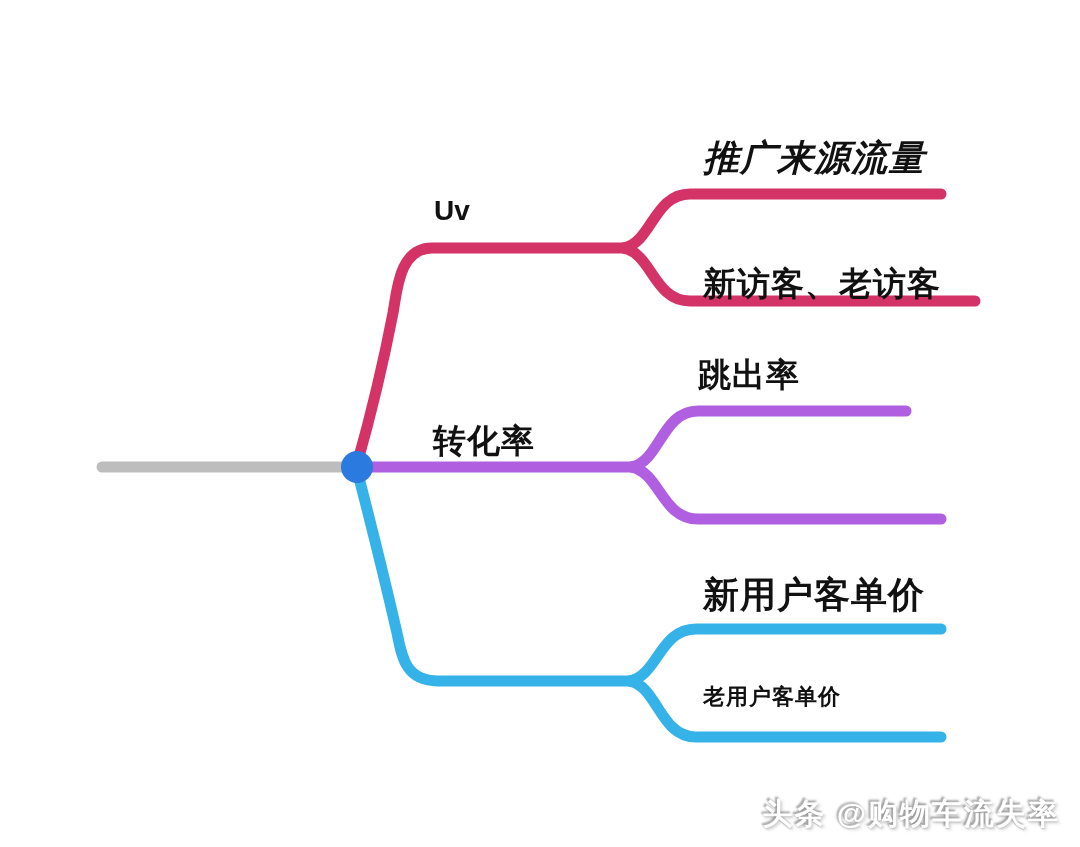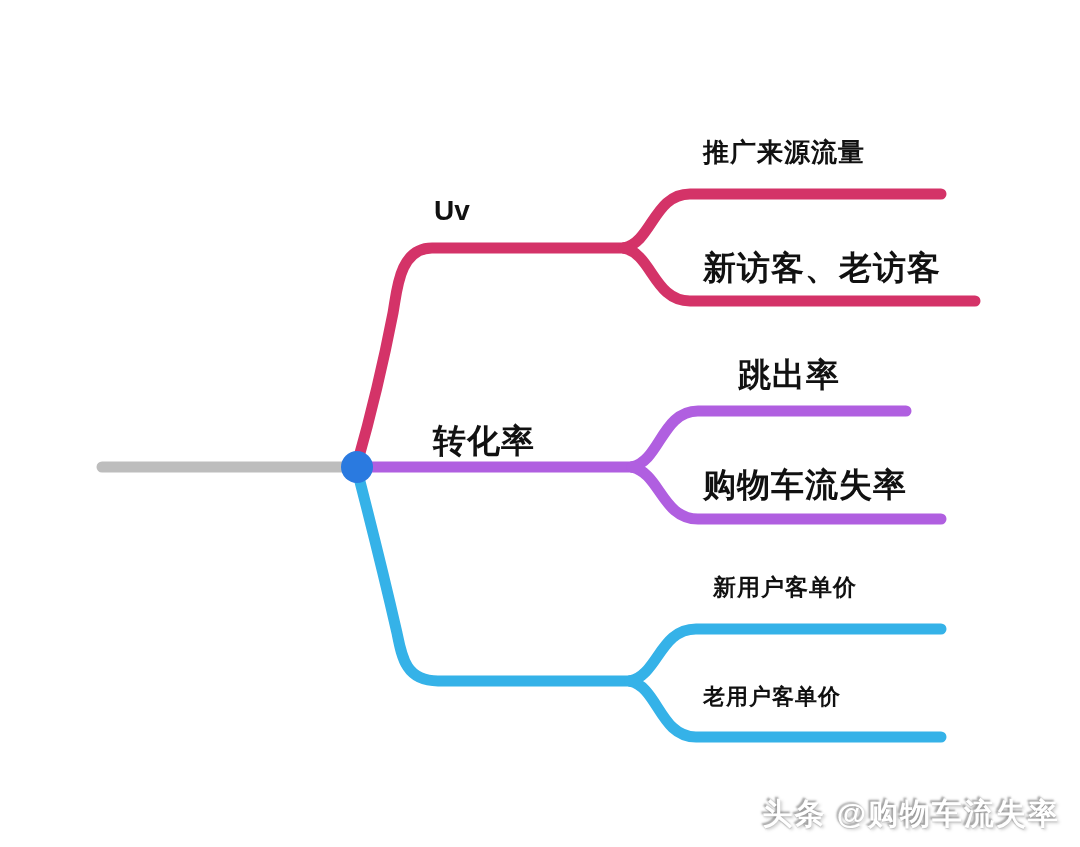--- a/index.html
+++ b/index.html
@@ -30,25 +30,25 @@
     font-weight: 700;
     color: #111111;
     white-space: nowrap;
     line-height: 1.1;
     letter-spacing: 1px;
   }
   .root-label   { left: 178px; top: 408px; font-size: 34px; }
   .branch-label-uv   { left: 434px; top: 196px; font-size: 28px; letter-spacing: 0; }
   .branch-label-conv { left: 433px; top: 413px; font-size: 33px; margin-top: 10px; }
   .branch-label-price{ left: 433px; top: 626px; font-size: 33px; }
-  .child-1 { left: 703px; top: 138px; font-size: 26px; }
-  .child-2 { left: 703px; top: 250px; font-size: 33px; }
-  .child-3 { left: 738px; top: 357px; font-size: 33px; text-align: right; }
+  .child-1 { left: 703px; top: 138px; font-size: 36px; font-style: italic; }
+  .child-2 { left: 703px; top: 266px; font-size: 33px; }
+  .child-3 { left: 698px; top: 357px; font-size: 33px; text-align: right; }
   .child-4 { left: 703px; top: 467px; font-size: 33px; }
-  .child-5 { left: 703px; top: 575px; font-size: 23px; margin-left: 10px; }
+  .child-5 { left: 703px; top: 575px; font-size: 36px; }
   .child-6 { left: 703px; top: 685px; font-size: 22px; }
   .watermark {
     position: absolute;
     right: 20px;
     top: 794px;
     font-size: 30px;
     font-weight: 700;
     letter-spacing: 2px;
     color: #ffffff;
     text-shadow:
@@ -87,20 +87,19 @@
 
   <div class="node-label branch-label-conv">转化率</div>
 
 
   <div class="node-label child-1">推广来源流量</div>
 
   <div class="node-label child-2">新访客、老访客</div>
 
   <div class="node-label child-3">跳出率</div>
 
-  <div class="node-label child-4">购物车流失率</div>
 
   <div class="node-label child-5">新用户客单价</div>
 
   <div class="node-label child-6">老用户客单价</div>
 
   <div class="watermark">头条 @购物车流失率</div>
 </div>
 
 </body></html>

